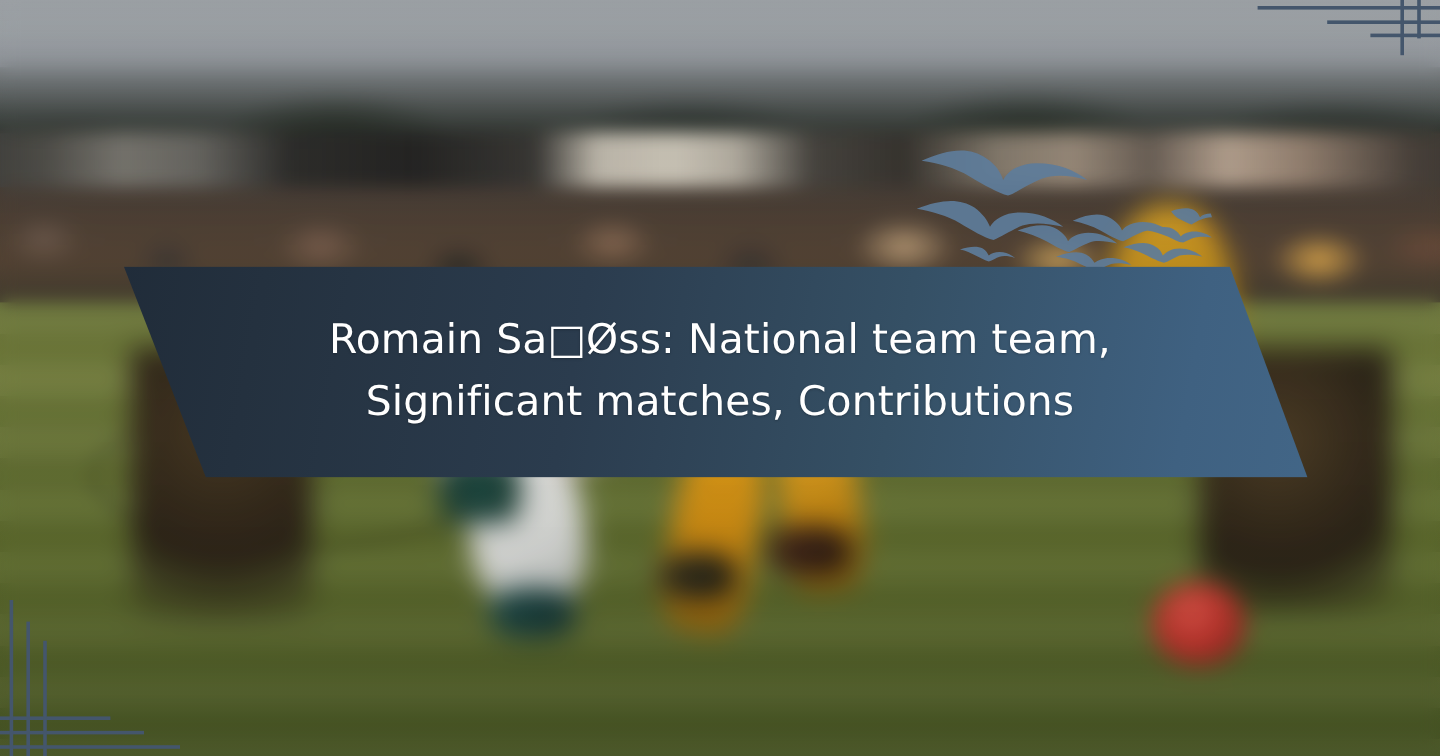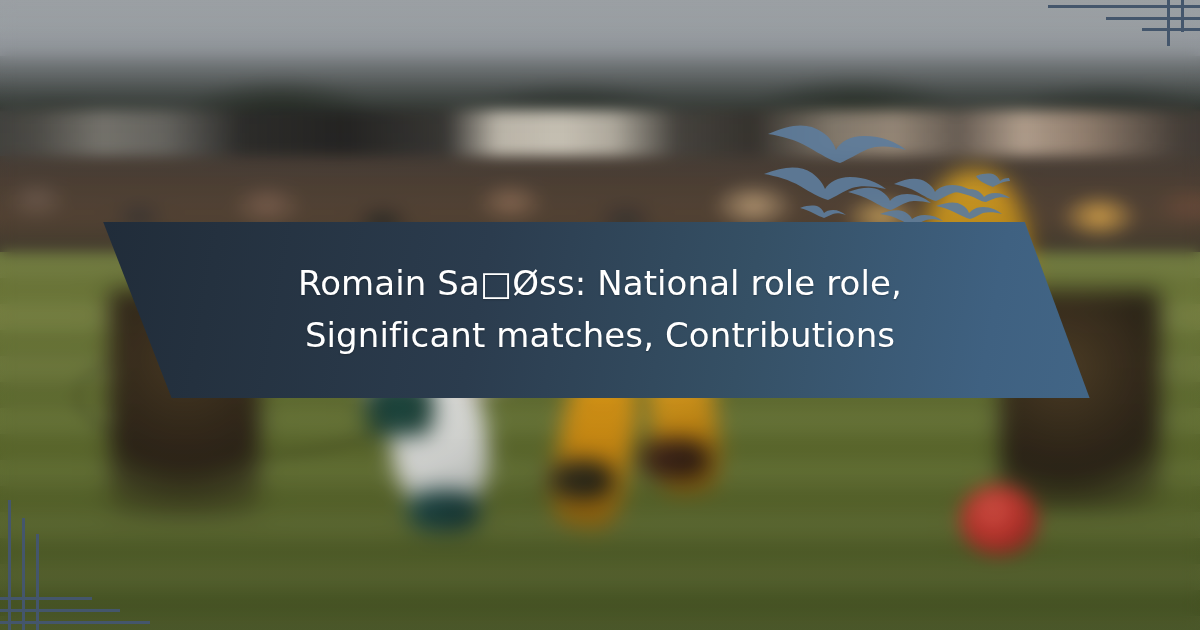--- a/index.html
+++ b/index.html
@@ -244,16 +244,16 @@
   <div class="corner-bl">
     <div class="ln" style="left:0; bottom:30px; width:92px;  height:3px;"></div>
     <div class="ln" style="left:0; bottom:18px; width:120px; height:3px;"></div>
     <div class="ln" style="left:0; bottom:6px;  width:150px; height:3px;"></div>
     <div class="ln" style="left:8px;  bottom:0; width:3px; height:130px;"></div>
     <div class="ln" style="left:22px; bottom:0; width:3px; height:112px;"></div>
     <div class="ln" style="left:36px; bottom:0; width:3px; height:96px;"></div>
   </div>
 
   <div class="banner">
-    <div class="banner-title">Romain Sa□Øss: National role role, Significant matches, Contributions</div>
+    <div class="banner-title">Romain Sa□Øss: National team team, Significant matches, Contributions</div>
   </div>
 
 </div>
 
 </body></html>

